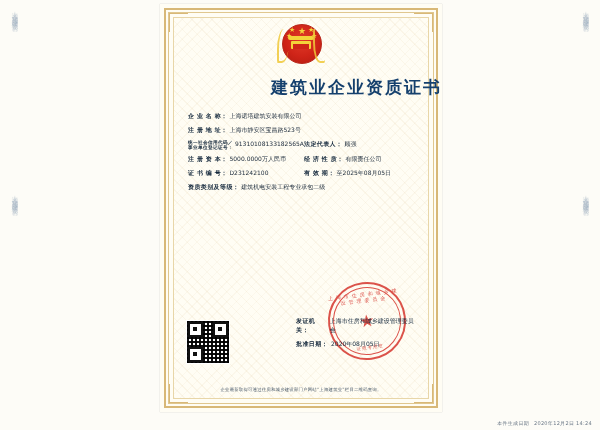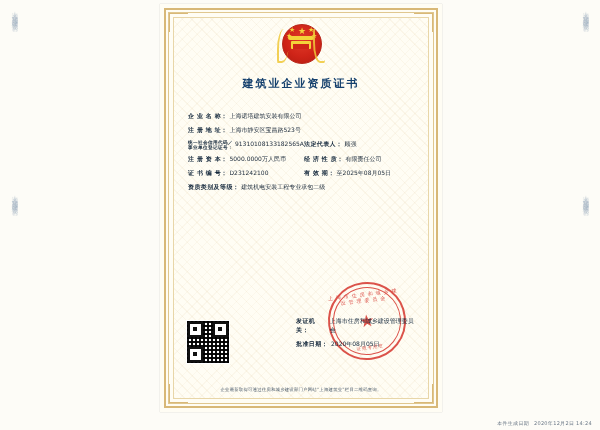--- a/index.html
+++ b/index.html
@@ -126,23 +126,23 @@
     opacity: .85;
   }
   .emblem .wheat-l { left: 2px;  border-top: none; border-right: none; }
   .emblem .wheat-r { right: 2px; border-top: none; border-left: none; transform: scaleX(-1); }
 
   
   .cert-title {
     position: absolute;
     left: 0; right: 0;
     top: 72px;
-    text-align: center;
+    text-align: right;
     font-family: "DejaVu Sans", "Liberation Sans", sans-serif;
-    font-size: 11px;
+    font-size: 17px;
     font-weight: bold;
     letter-spacing: 2px;
     color: #15406d;
   }
 
   
   .fields {
     position: absolute;
     left: 28px;
     right: 22px;

